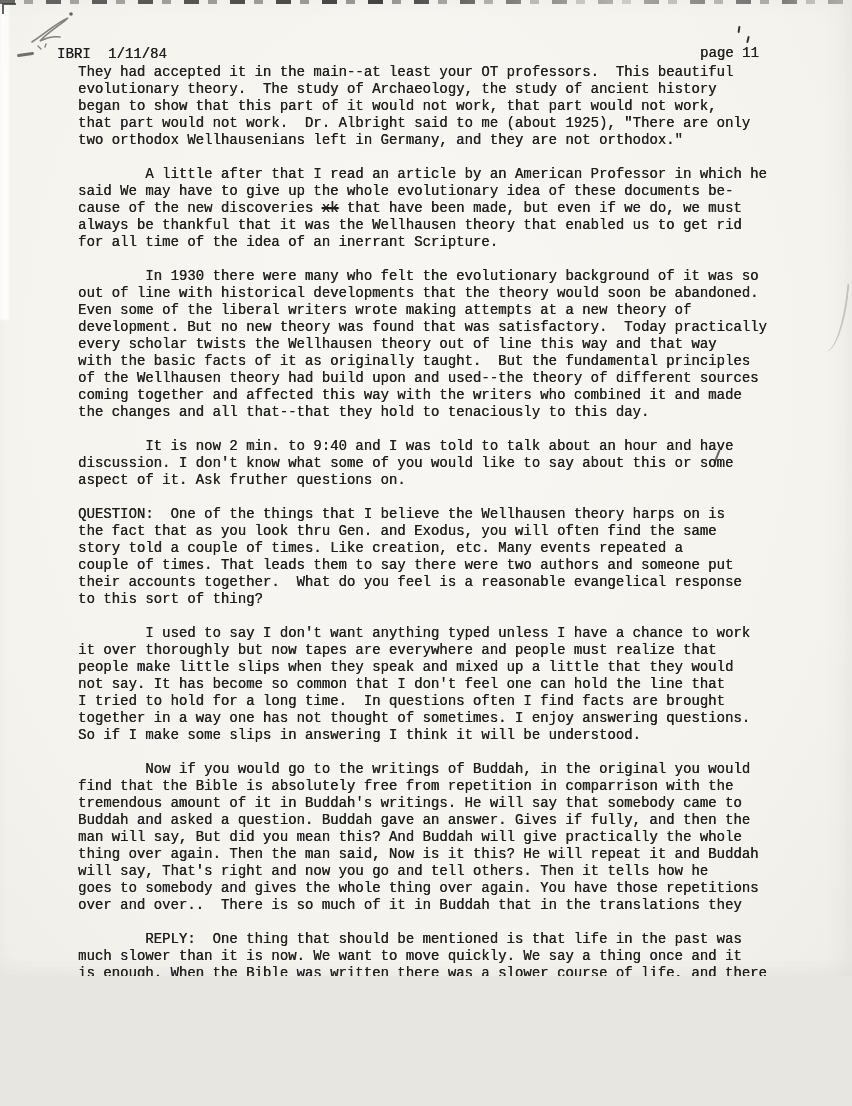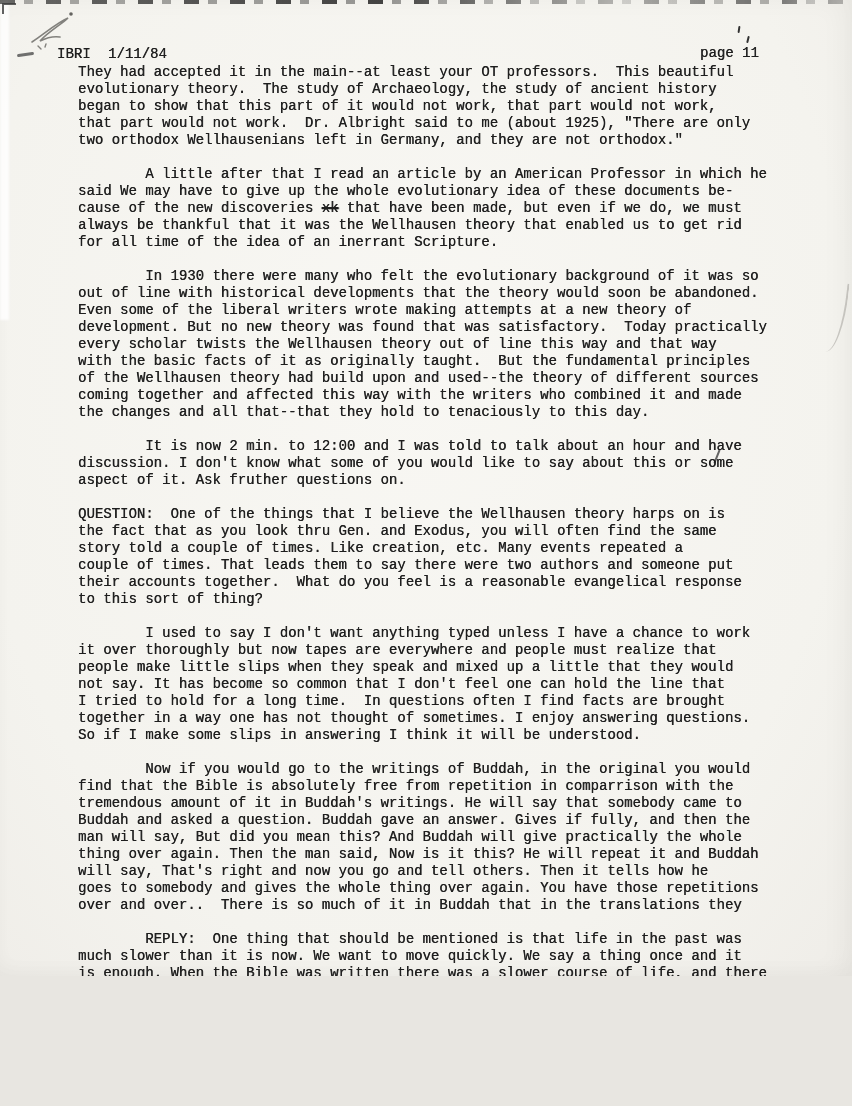--- a/index.html
+++ b/index.html
@@ -131,21 +131,21 @@
 for all time of the idea of an inerrant Scripture.</p>
       <p class="para">        In 1930 there were many who felt the evolutionary background of it was so
 out of line with historical developments that the theory would soon be abandoned.
 Even some of the liberal writers wrote making attempts at a new theory of
 development. But no new theory was found that was satisfactory.  Today practically
 every scholar twists the Wellhausen theory out of line this way and that way
 with the basic facts of it as originally taught.  But the fundamental principles
 of the Wellhausen theory had build upon and used--the theory of different sources
 coming together and affected this way with the writers who combined it and made
 the changes and all that--that they hold to tenaciously to this day.</p>
-      <p class="para">        It is now 2 min. to 12:00 and I was told to talk about an hour and have
+      <p class="para">        It is now 2 min. to 9:40 and I was told to talk about an hour and have
 discussion. I don't know what some of you would like to say about this or some
 aspect of it. Ask fruther questions on.</p>
       <p class="para">QUESTION:  One of the things that I believe the Wellhausen theory harps on is
 the fact that as you look thru Gen. and Exodus, you will often find the same
 story told a couple of times. Like creation, etc. Many events repeated a
 couple of times. That leads them to say there were two authors and someone put
 their accounts together.  What do you feel is a reasonable evangelical response
 to this sort of thing?</p>
       <p class="para">        I used to say I don't want anything typed unless I have a chance to work
 it over thoroughly but now tapes are everywhere and people must realize that

